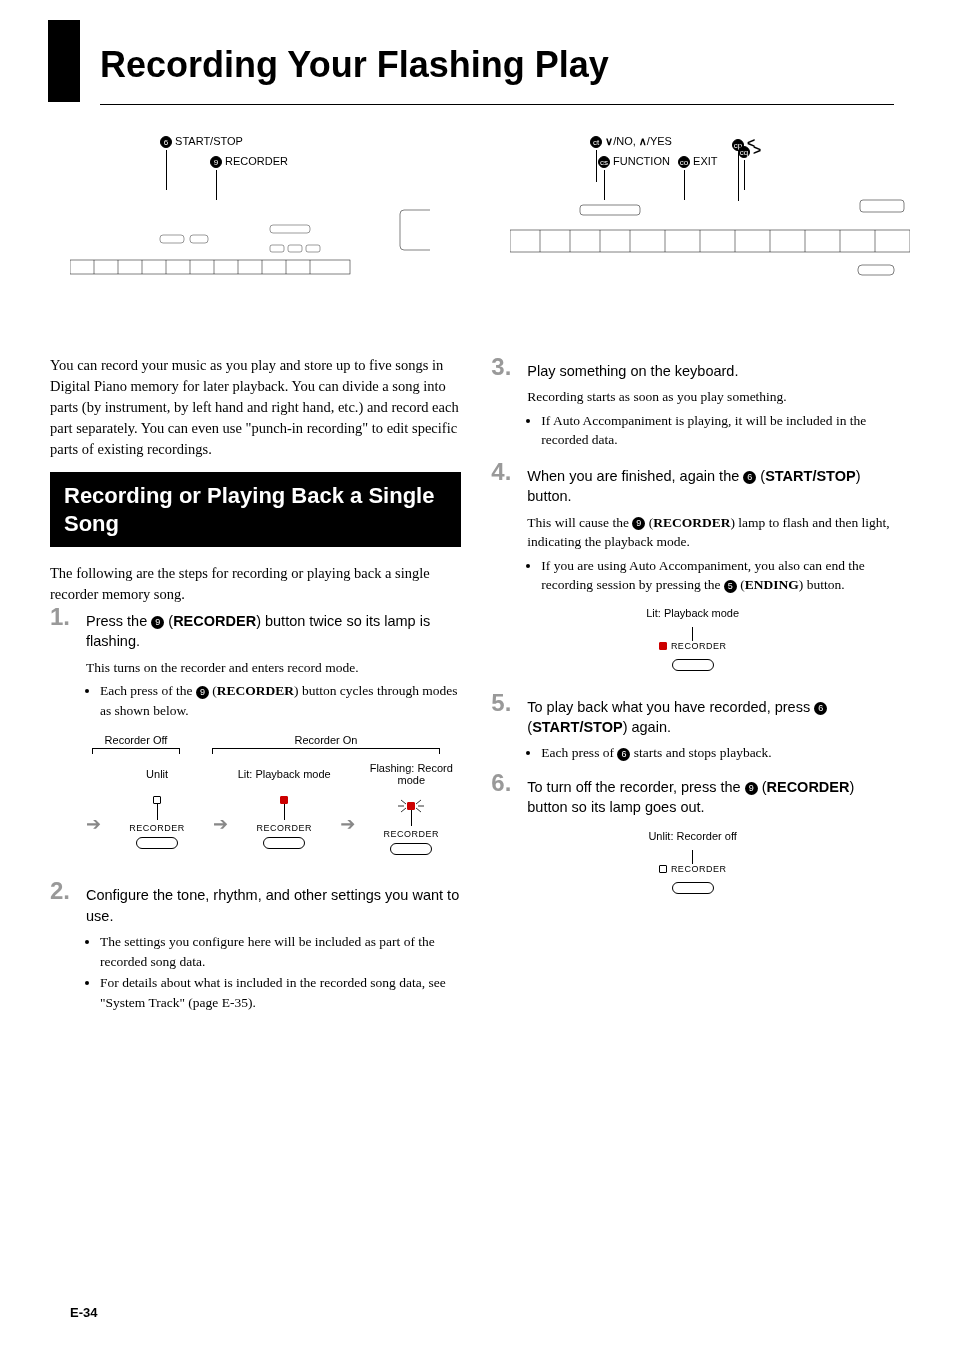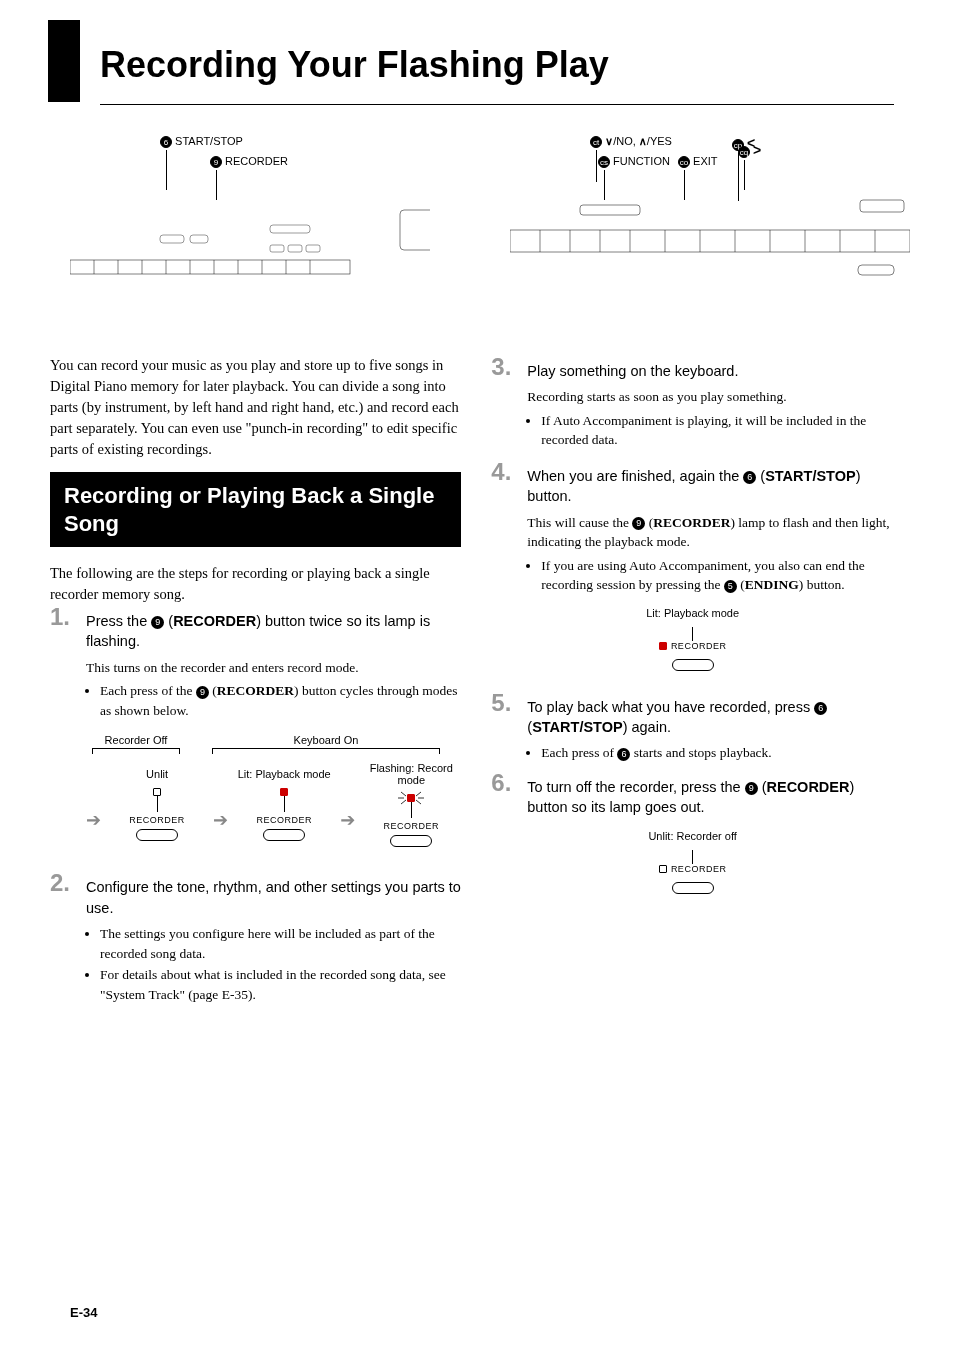--- a/index.html
+++ b/index.html
@@ -127,21 +127,21 @@
     font-family: Arial, sans-serif;
     font-size: 11px;
   }
   .rd-row { display:flex; align-items:flex-start; }
   .rd-grp { text-align:center; }
   .rd-off { width: 100px; }
   .rd-on { width: 240px; }
   .rd-bracket { border-top:1px solid #000; border-left:1px solid #000; border-right:1px solid #000; height:6px; margin:2px 6px 4px; }
   .rd-states { display:flex; align-items:center; gap:6px; margin-top:4px;}
   .rd-state { width: 100px; text-align:center; }
-  .rd-state-label { margin-bottom:8px; }
+  .rd-state-label { margin-bottom:16px; }
   .rd-led-line { display:flex; flex-direction:column; align-items:center; }
   .rd-led { width:8px;height:8px; border:1px solid #000; border-radius:1px; display:inline-block;}
   .rd-led.red { background:#c00; border-color:#c00;}
   .rd-line { width:1px; height:16px; background:#000; }
   .rd-label { font-size:9px; margin-top:3px; letter-spacing:0.5px;}
   .rd-btn { width:42px; height:12px; border:1px solid #000; border-radius:6px; margin:4px auto 0;}
   .rd-arrow { font-size:18px; color:#888; align-self:center; padding-top:30px;}
   
   .small-recorder {
     text-align:center;
@@ -271,21 +271,21 @@
     </ul>
 
     <div class="recorder-diagram">
       <div class="rd-row">
         <div class="rd-grp rd-off">
           <div>Recorder Off</div>
           <div class="rd-bracket"></div>
         </div>
         <div style="width:20px;"></div>
         <div class="rd-grp rd-on">
-          <div>Keyboard On</div>
+          <div>Recorder On</div>
           <div class="rd-bracket"></div>
         </div>
       </div>
       <div class="rd-states">
         <span class="rd-arrow">➔</span>
         <div class="rd-state">
           <div class="rd-state-label">Unlit</div>
           <div class="rd-led-line">
             <span class="rd-led"></span>
             <span class="rd-line"></span>
@@ -321,21 +321,21 @@
             <span class="rd-line"></span>
           </div>
           <div class="rd-label">RECORDER</div>
           <div class="rd-btn"></div>
         </div>
       </div>
     </div>
 
     <div class="step">
       <div class="step-num">2</div>
-      <div class="step-body">Configure the tone, rhythm, and other settings you parts to use.</div>
+      <div class="step-body">Configure the tone, rhythm, and other settings you want to use.</div>
     </div>
     <ul class="sub">
       <li>The settings you configure here will be included as part of the recorded song data.</li>
       <li>For details about what is included in the recorded song data, see "System Track" (page E-35).</li>
     </ul>
   </div>
 
   <div class="col">
 
     <div class="step">

